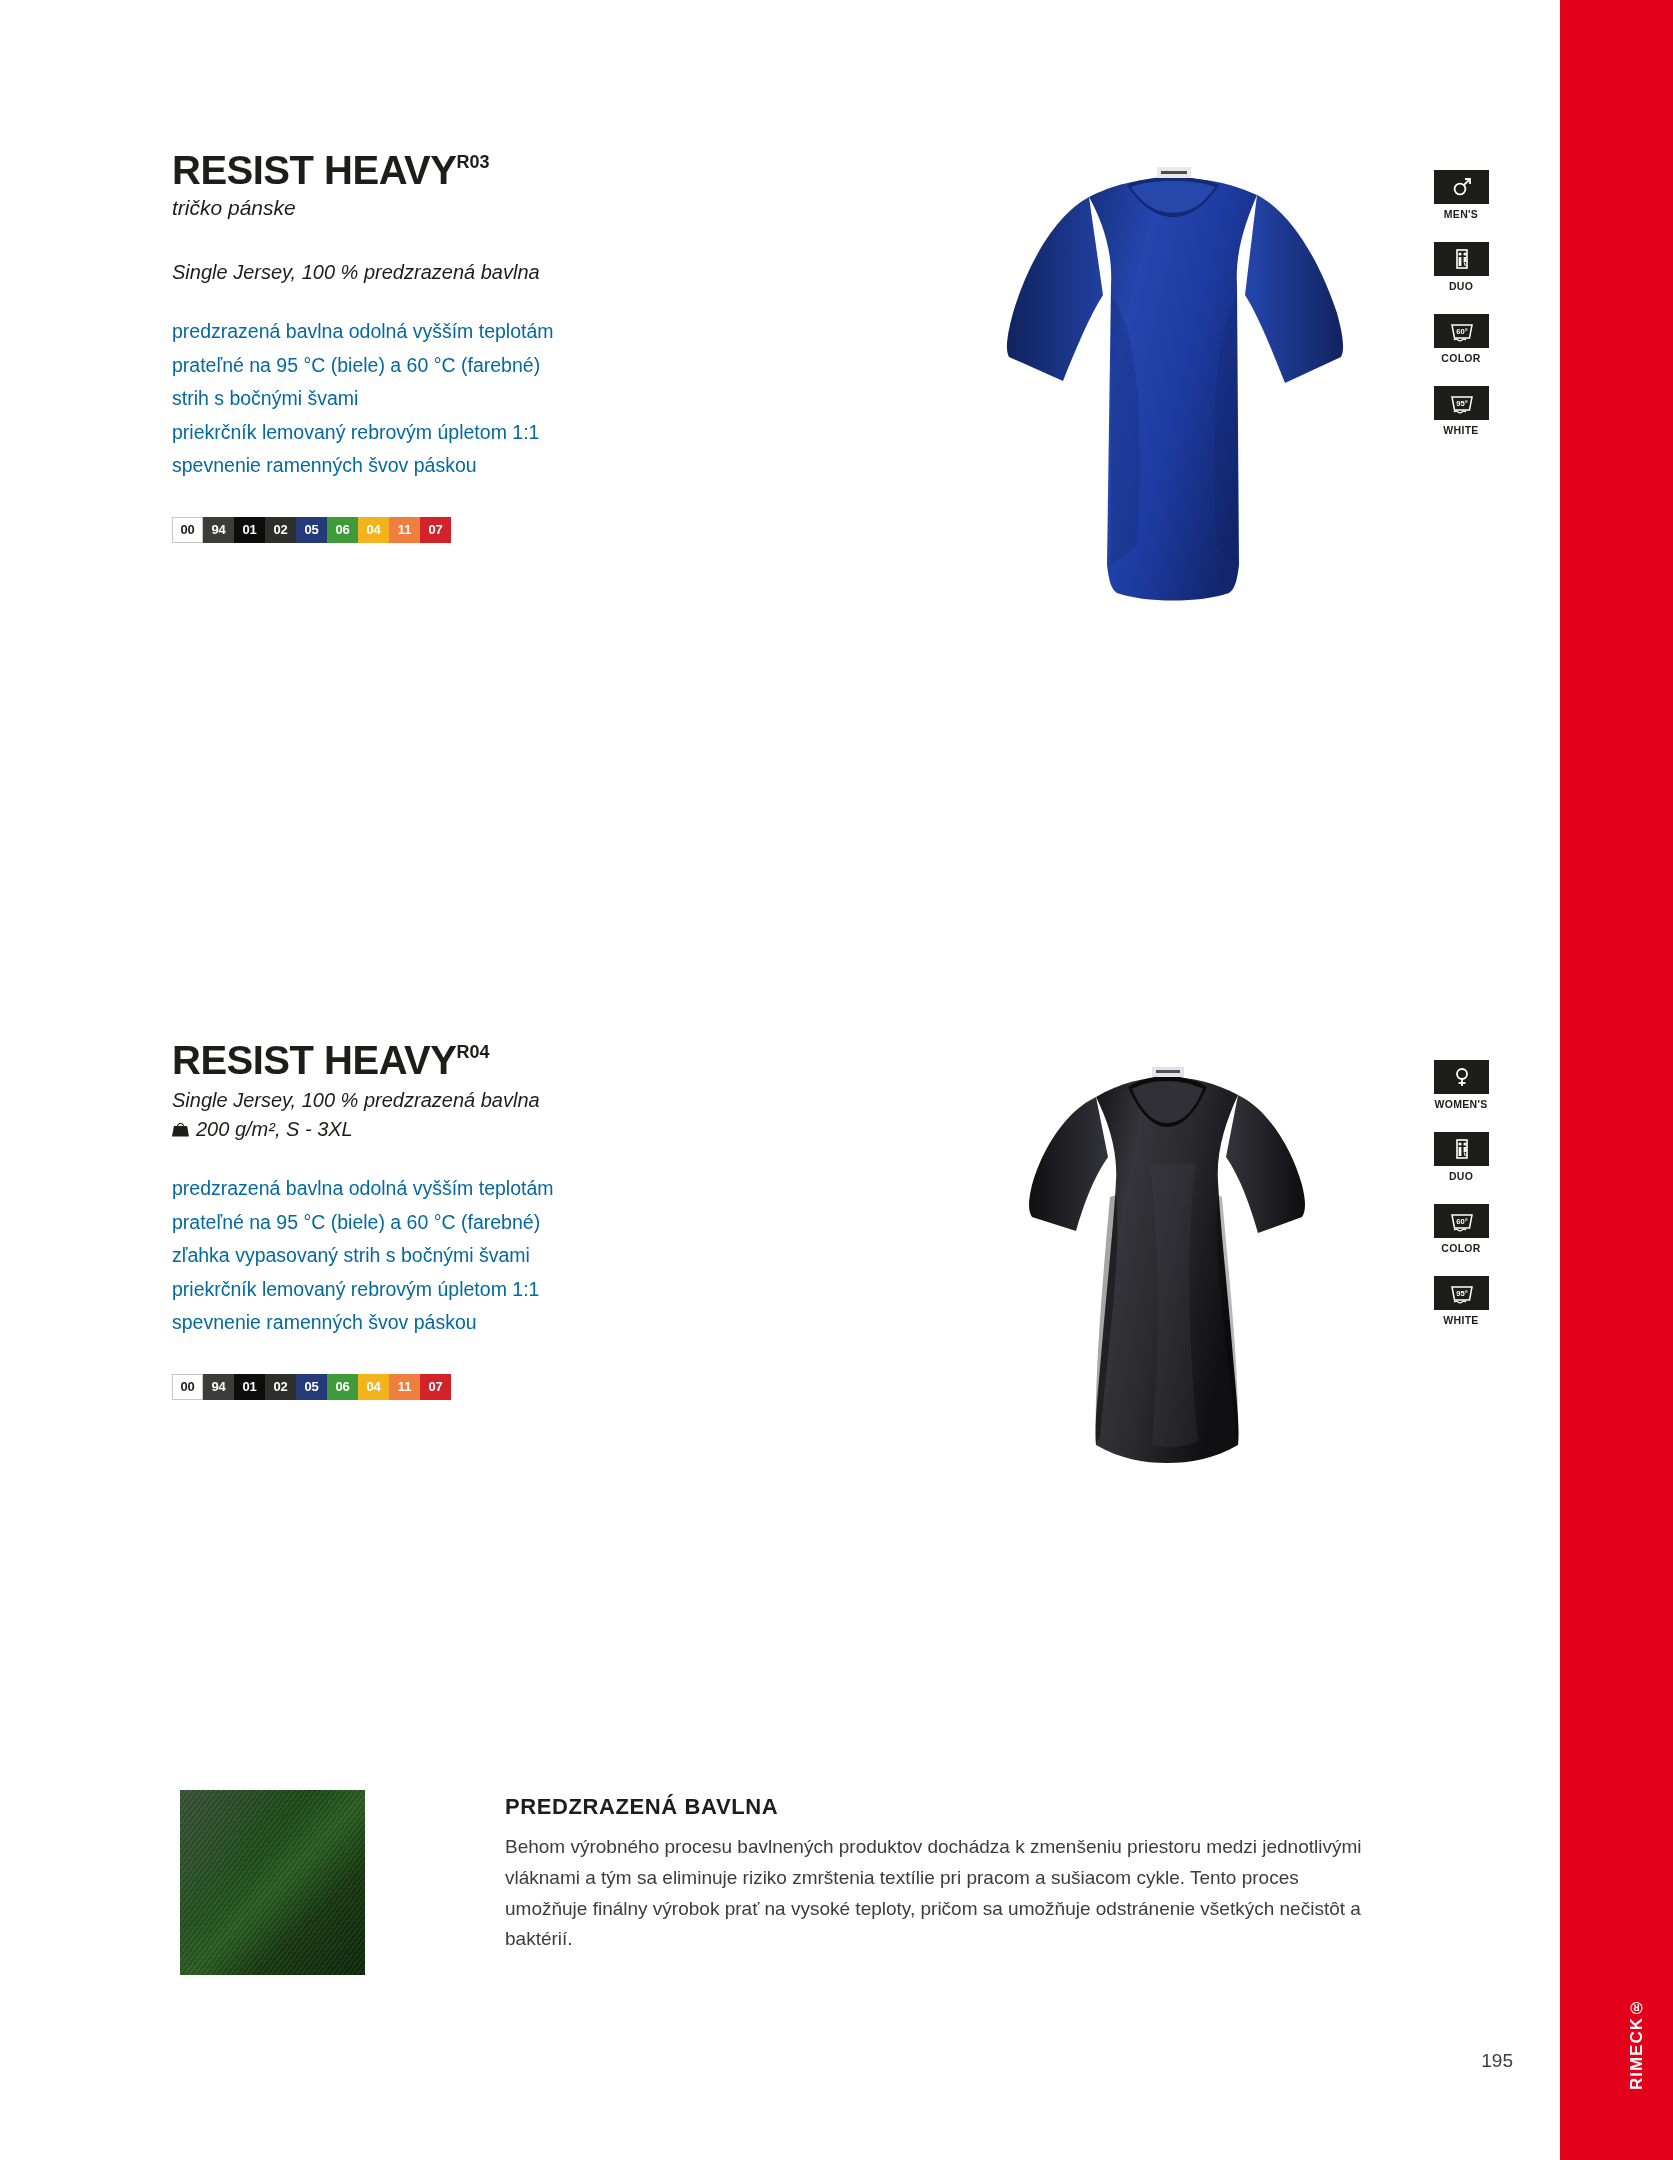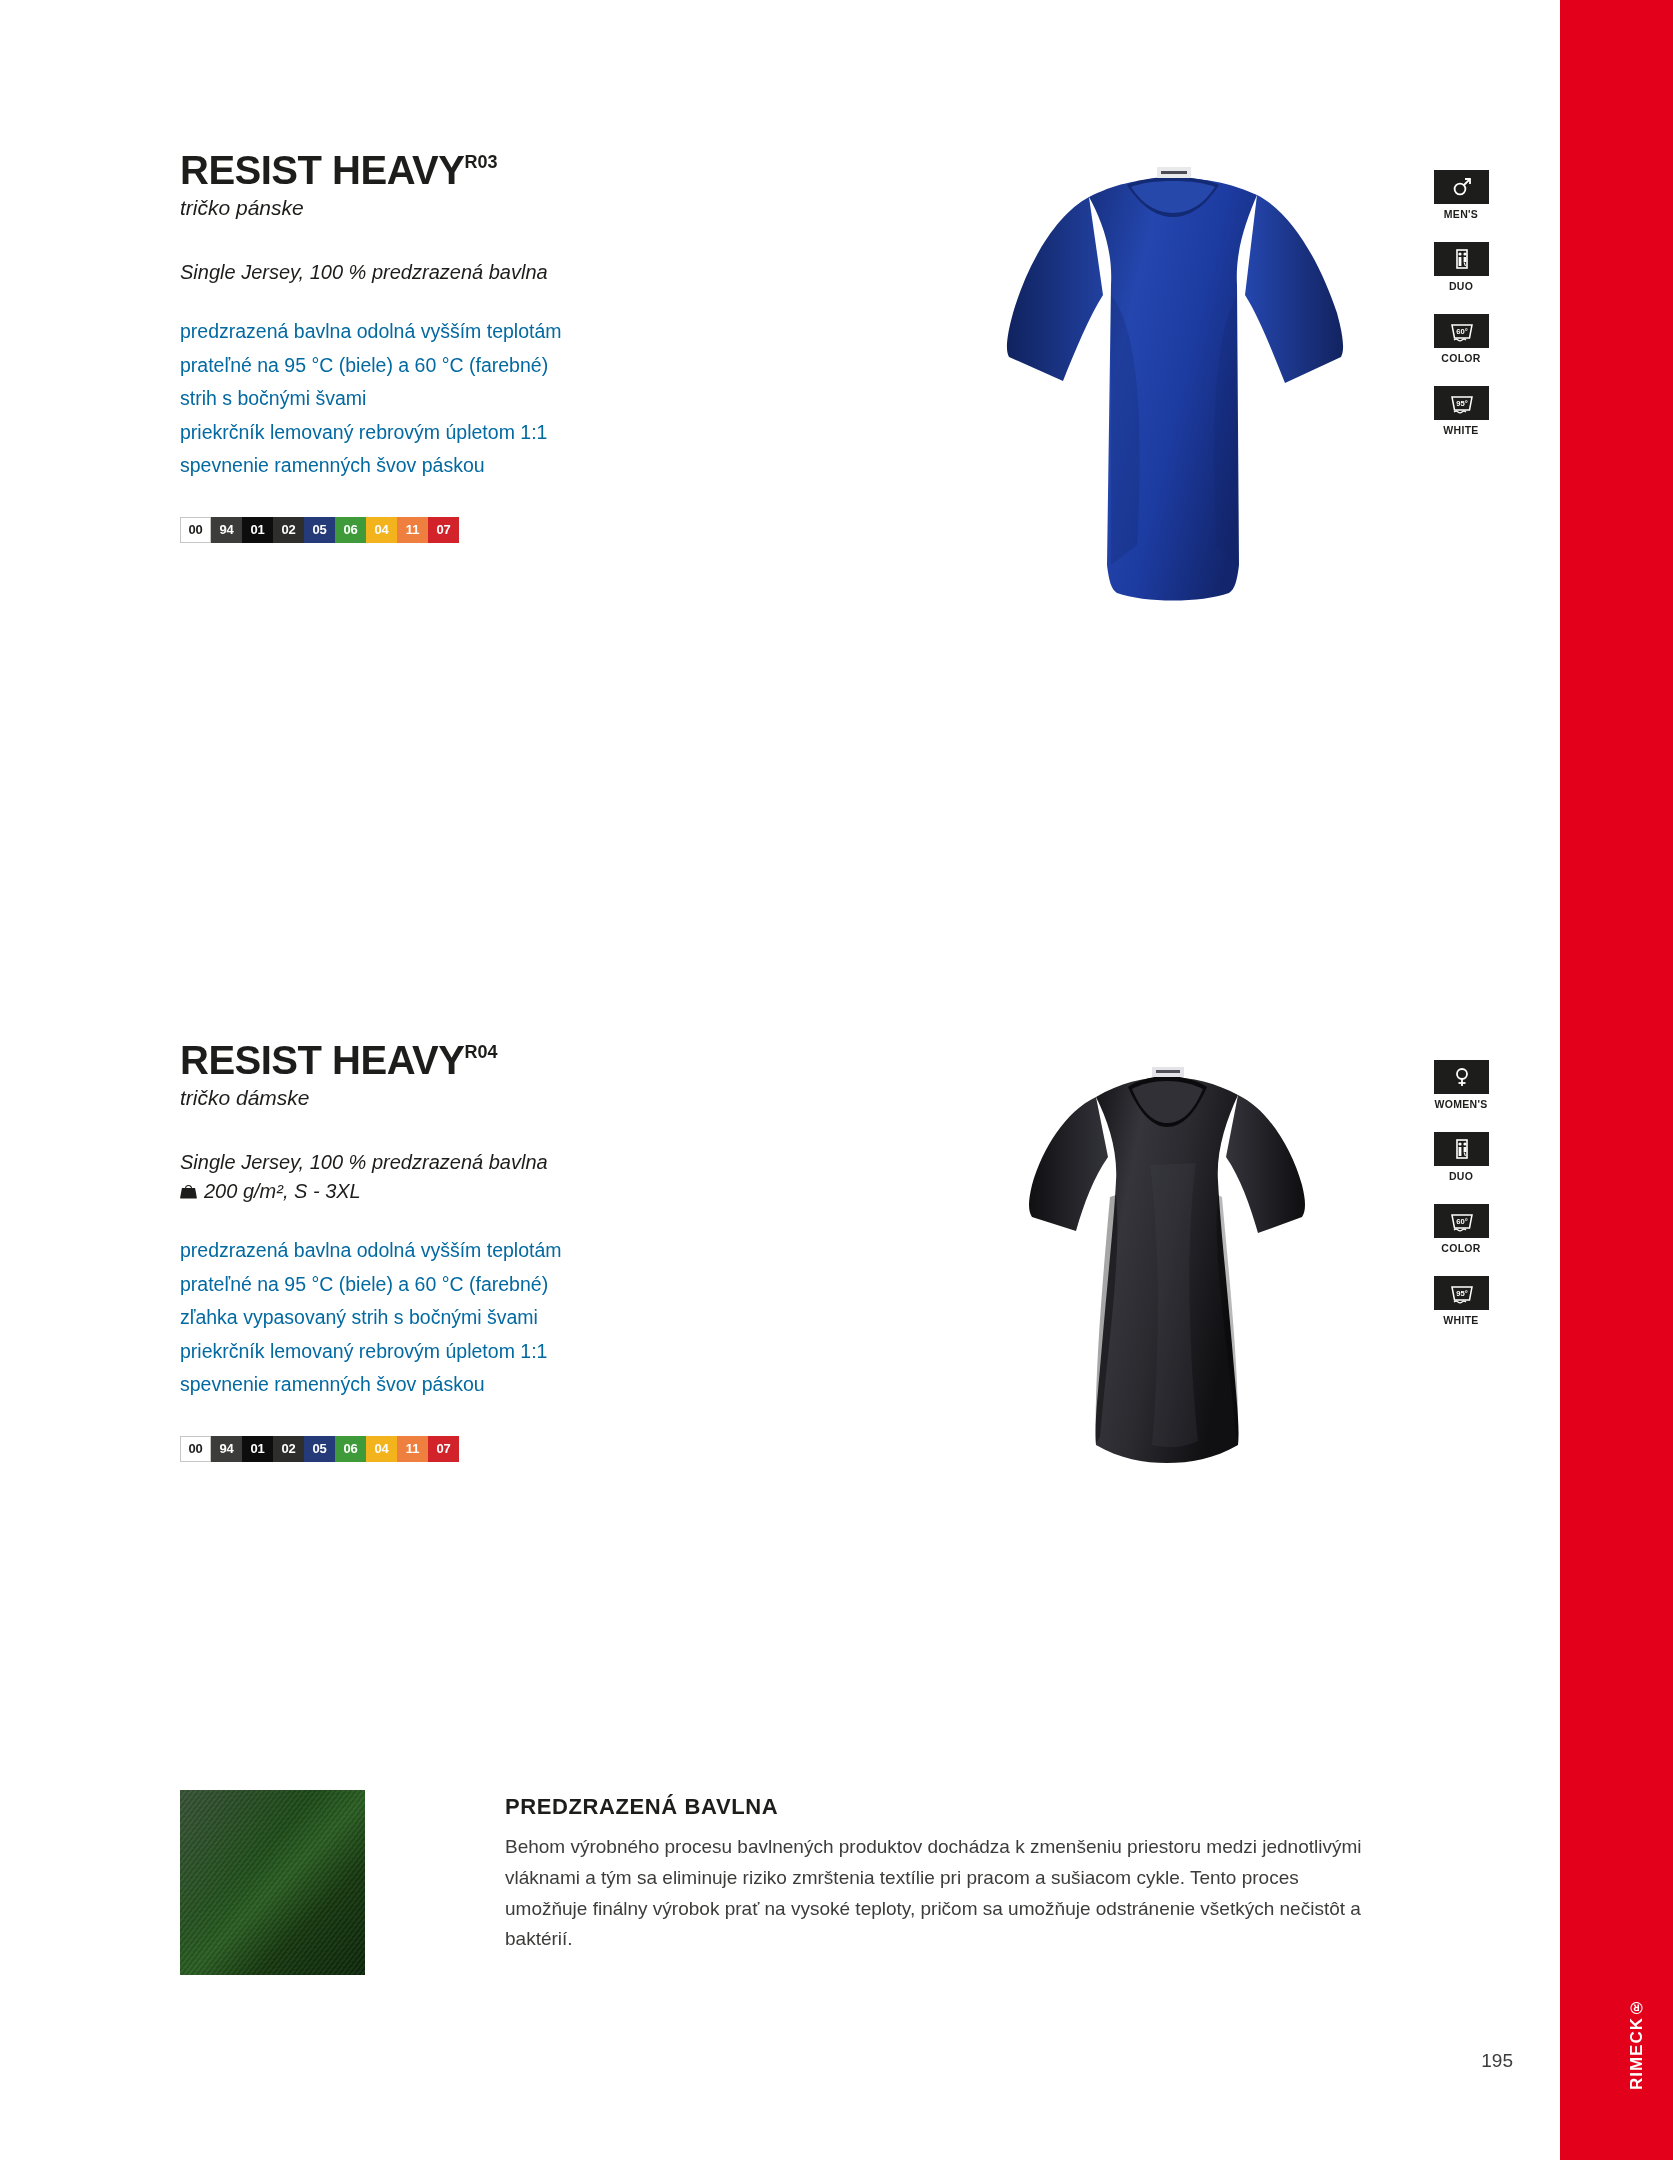--- a/index.html
+++ b/index.html
@@ -36,21 +36,21 @@
     position: absolute;
     right: 160px;
     bottom: 88px;
     font-size: 19px;
     color: #3c3c3b;
   }
 
   
   .product {
     position: absolute;
-    left: 180px;
+    left: 172px;
     width: 780px;
   }
   .product-1 { top: 150px; }
   .product-2 { top: 1040px; }
 
   .title-row {
     display: flex;
     align-items: flex-start;
     margin-bottom: 6px;
   }
@@ -340,21 +340,20 @@
     </div>
     <div class="picto-label">WHITE</div>
   </div>
 </div>
 
 <div class="product product-2">
   <div class="title-row">
     <div class="title">RESIST HEAVY</div>
     <div class="title-code">R04</div>
   </div>
-  <div class="subtitle">tričko dámske</div>
 
   <div class="material">
     <div>Single Jersey, 100 % predzrazená bavlna</div>
     <div class="weight-line">
       <span class="weight-icon">
         <span class="handle"></span>
           <span class="body"></span>
       </span>
       <span>200 g/m², S - 3XL</span>
     </div>

